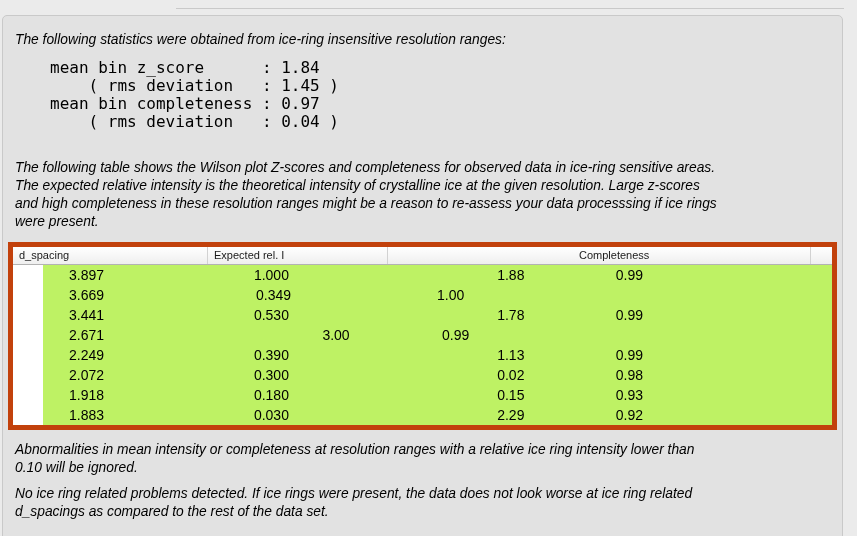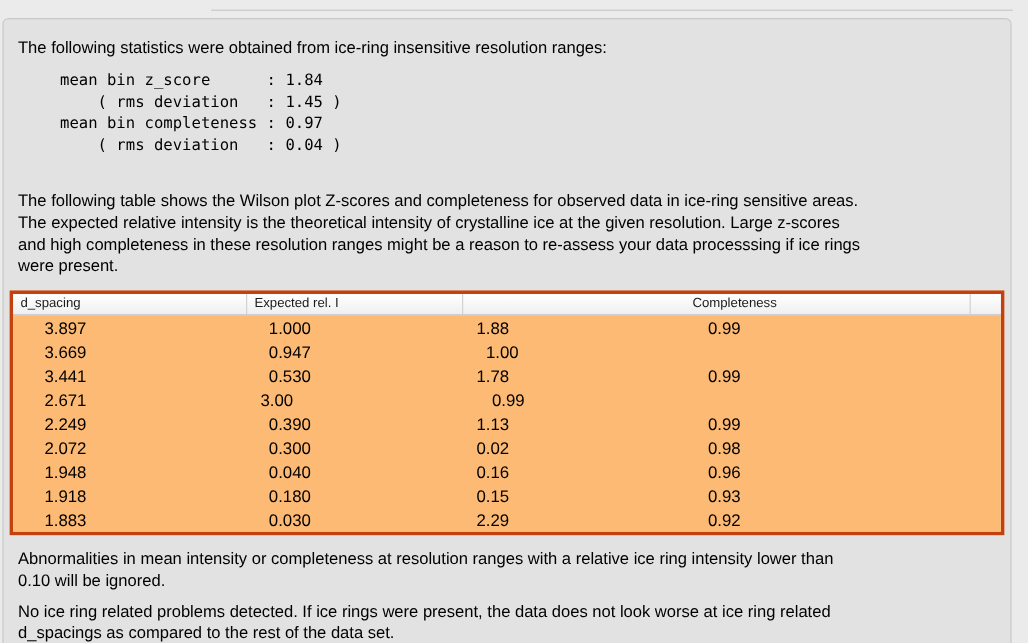--- a/index.html
+++ b/index.html
@@ -26,35 +26,36 @@
     background: #e2e2e2;
     border: 1px solid #c9c9c9;
     border-radius: 5px;
   }
   .para {
     margin: 12px 0 0 12px;
     width: 812px;
     font-size: 13.8px;
     line-height: 18px;
     white-space: pre-line;
+    font-style: italic;
   }
   .para.first { margin-top: 15px; }
   .mono {
     margin: 10px 0 0 47px;
     font-family: "DejaVu Sans Mono", monospace;
-    font-size: 13px;
+    font-size: 16px;
     line-height: 18px;
     white-space: pre;
   }
   .para.desc { margin-top: 28px; }
   .listctrl {
     margin: 11px 0 0 5px;
     width: 829px;
     box-sizing: border-box;
-    border: 3px solid #c2410c;
+    border: 5px solid #c2410c;
     background: #ffffff;
   }
   .list-header {
     display: flex;
     height: 17px;
     background: linear-gradient(#ffffff, #efefef);
     border-bottom: 1px solid #b3b3b3;
     font-size: 11px;
     color: #1a1a1a;
   }
@@ -64,31 +65,31 @@
     line-height: 16px;
     border-right: 1px solid #d2d2d2;
     overflow: hidden;
     white-space: nowrap;
   }
   .hc.stub { flex: 1; border-right: none; }
   .c0 { width: 195px; }
   .c1 { width: 180px; }
   .c2 { width: 185px; margin-top: 30px; }
   .c3 { width: 238px; }
-  .list-body { background: #fdba74; }
+  .list-body { background: #bef264; margin-left: 30px; }
   .list-row {
     display: flex;
     height: 20px;
     line-height: 20px;
     font-size: 14px;
   }
   .dc { box-sizing: border-box; overflow: hidden; white-space: nowrap; }
   .d0 { width: 195px; padding-left: 26px; }
   .d1 { width: 180px; padding-left: 18px; }
-  .d2 { width: 185px; padding-left: 11px; }
+  .d2 { width: 185px; padding-left: 11px; text-align: center; }
   .d3 { width: 238px; padding-left: 19px; }
   .para.note1 { margin-top: 11px; }
   .para.note2 { margin-top: 8px; }
 </style>
 </head>
 <body>
 
 <div class="groupbox-label">Ice ring related problems</div>
 <div class="title-rule"></div>
 
@@ -116,21 +117,21 @@
     </div>
     <div class="list-body">
         <div class="list-row">
           <span class="dc d0">3.897</span>
           <span class="dc d1">1.000</span>
           <span class="dc d2">1.88</span>
           <span class="dc d3">0.99</span>
         </div>
         <div class="list-row">
           <span class="dc d0">3.669</span>
-          <span class="dc d1">0.947</span>
+          <span class="dc d1">0.349</span>
           <span class="dc d3">1.00</span>
         </div>
         <div class="list-row">
           <span class="dc d0">3.441</span>
           <span class="dc d1">0.530</span>
           <span class="dc d2">1.78</span>
           <span class="dc d3">0.99</span>
         </div>
         <div class="list-row">
           <span class="dc d0">2.671</span>
@@ -143,26 +144,20 @@
           <span class="dc d2">1.13</span>
           <span class="dc d3">0.99</span>
         </div>
         <div class="list-row">
           <span class="dc d0">2.072</span>
           <span class="dc d1">0.300</span>
           <span class="dc d2">0.02</span>
           <span class="dc d3">0.98</span>
         </div>
         <div class="list-row">
-          <span class="dc d0">1.948</span>
-          <span class="dc d1">0.040</span>
-          <span class="dc d2">0.16</span>
-          <span class="dc d3">0.96</span>
-        </div>
-        <div class="list-row">
           <span class="dc d0">1.918</span>
           <span class="dc d1">0.180</span>
           <span class="dc d2">0.15</span>
           <span class="dc d3">0.93</span>
         </div>
         <div class="list-row">
           <span class="dc d0">1.883</span>
           <span class="dc d1">0.030</span>
           <span class="dc d2">2.29</span>
           <span class="dc d3">0.92</span>

